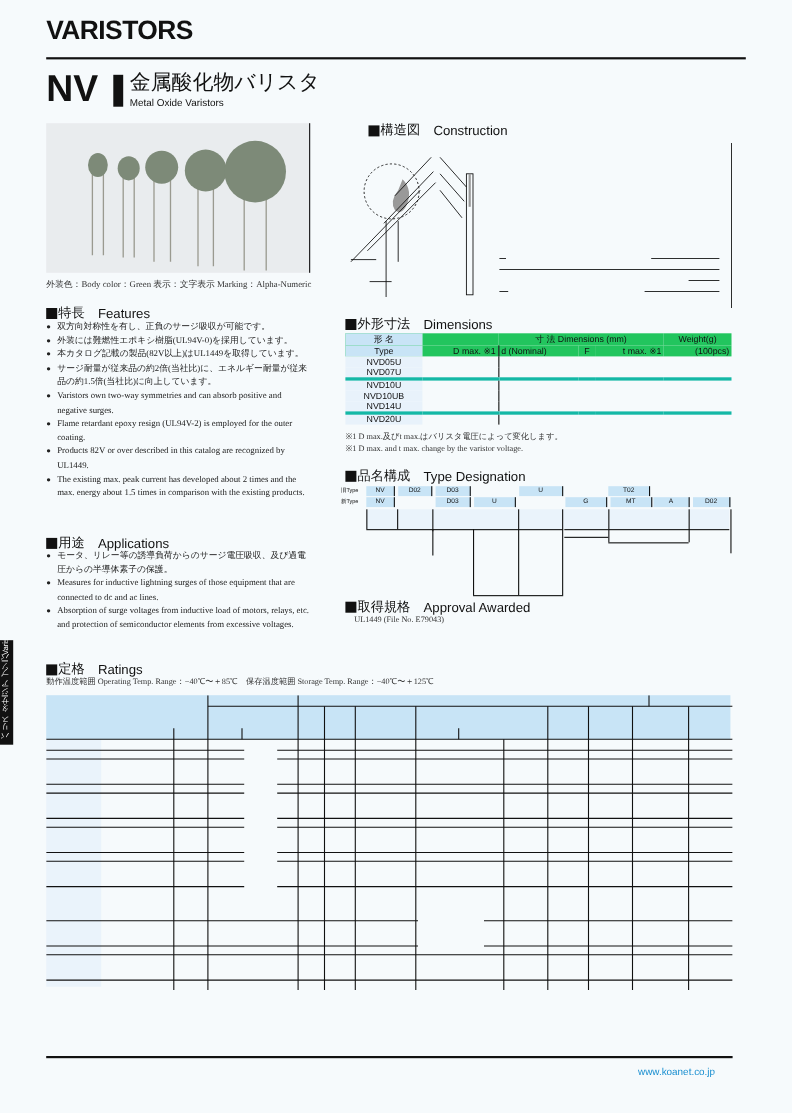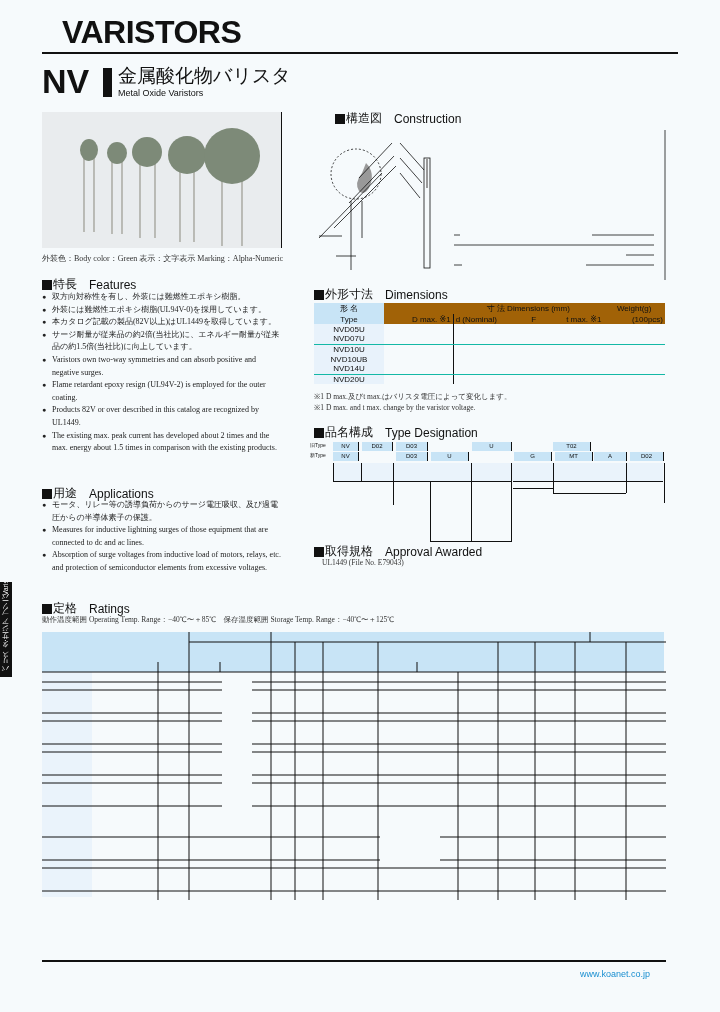--- a/index.html
+++ b/index.html
@@ -1,37 +1,37 @@
 <!DOCTYPE html>
 <html><head>
 <meta charset="utf-8">
 <style>
   * { box-sizing: border-box; margin: 0; padding: 0; }
   body { width: 720px; height: 1012px; background: #f6fafc; font-family: "Liberation Sans", "DejaVu Sans", sans-serif; color: #111; position: relative; overflow: hidden; }
   .abs { position: absolute; }
-  .title { left: 42px; top: 14px; font-size: 32px; font-weight: bold; letter-spacing: -0.5px; margin-left: 20px; }
+  .title { left: 42px; top: 14px; font-size: 24px; font-weight: bold; letter-spacing: -0.5px; }
   .title-rule { left: 42px; top: 52px; width: 636px; height: 2px; background: #111; }
   .nv { left: 42px; top: 64px; font-size: 34px; font-weight: bold; line-height: 34px; }
   .nv-bar { left: 103px; top: 68px; width: 9px; height: 29px; background: #111; }
   .nv-jp { left: 118px; top: 66px; font-size: 19px; line-height: 20px; }
   .nv-en { left: 118px; top: 88px; font-size: 9px; font-weight: normal; }
   .photo { left: 42px; top: 112px; width: 240px; height: 136px; background: #e9ecee; border-right: 1px solid #111; }
   .caption { left: 42px; top: 253px; font-size: 8px; color: #333; font-family: "Liberation Serif", serif; white-space: nowrap; }
   .sec-h { font-size: 12px; display: flex; align-items: center; gap: 0; }
   .sec-h .sq { width: 10px; height: 10px; background: #111; display: inline-block; margin-right: 1px; }
   .sec-h .jp { margin-right: 12px; }
   .list { font-size: 8px; line-height: 12.6px; font-family: "Liberation Serif", serif; color: #222; }
   .list li { list-style: none; padding-left: 10px; position: relative; }
   .list li::before { content: "●"; position: absolute; left: 0; font-size: 7px; }
   .dim-table { left: 314px; top: 303px; width: 351px; border-collapse: collapse; font-size: 8px; }
   .dim-table td, .dim-table th { padding: 0 2px; height: 10px; font-weight: normal; }
-  .dim-head { background: #a16207; }
+  .dim-head { background: #22c55e; }
   .type-col { background: #e8f2fb; text-align: center; width: 70px; }
   .vline { border-left: 1px solid #111; }
-  .grp-bottom td { border-bottom: 1px solid #14b8a6; }
+  .grp-bottom td { border-bottom: 3px solid #14b8a6; }
   .note { font-size: 7.5px; color: #333; font-family: "Liberation Serif", serif; }
   .td-box { position: absolute; font-size: 6px; text-align: center; background: #c8e4f6; height: 9px; line-height: 9px; border-right: 1px solid #111; }
   .td-line { position: absolute; background: #111; }
   .side-tab { left: 0; top: 582px; width: 12px; height: 95px; background: #111; color: #fff; font-size: 7px; writing-mode: vertical-rl; transform: rotate(180deg); text-align: center; line-height: 12px; overflow: hidden; white-space: nowrap; }
   .rat-head { left: 42px; top: 632px; width: 622px; height: 40px; background: #c8e4f6; }
   .rat-typecol { left: 42px; top: 672px; width: 50px; height: 225px; background: #eaf3fb; }
   .footer-rule { left: 42px; top: 960px; width: 624px; height: 2px; background: #111; }
   .footer-url { left: 580px; top: 969px; font-size: 9px; font-weight: normal; color: #1a8fd0; }
 </style>
 </head>
@@ -68,21 +68,21 @@
   </svg>
 </div>
 <div class="abs caption">外装色：Body color：Green 表示：文字表示 Marking：Alpha-Numeric</div>
 
 <div class="abs sec-h" style="left:42px;top:276px;">
   <span class="sq"></span>
   <span class="jp">特長</span>
   <span>Features</span>
 </div>
 <ul class="abs list" style="left:42px;top:291px;width:242px;">
-  <li>双方向対称性を有し、外装には難燃性エポキシ樹脂。</li>
+  <li>双方向対称性を有し、正負のサージ吸収が可能です。</li>
   <li>外装には難燃性エポキシ樹脂(UL94V-0)を採用しています。</li>
   <li>本カタログ記載の製品(82V以上)はUL1449を取得しています。</li>
   <li>サージ耐量が従来品の約2倍(当社比)に、エネルギー耐量が従来品の約1.5倍(当社比)に向上しています。</li>
   <li>Varistors own two-way symmetries and can absorb positive and negative surges.</li>
   <li>Flame retardant epoxy resign (UL94V-2) is employed for the outer coating.</li>
   <li>Products 82V or over described in this catalog are recognized by UL1449.</li>
   <li>The existing max. peak current has developed about 2 times and the max. energy about 1.5 times in comparison with the existing products.</li>
 </ul>
 
 <div class="abs sec-h" style="left:42px;top:485px;">

